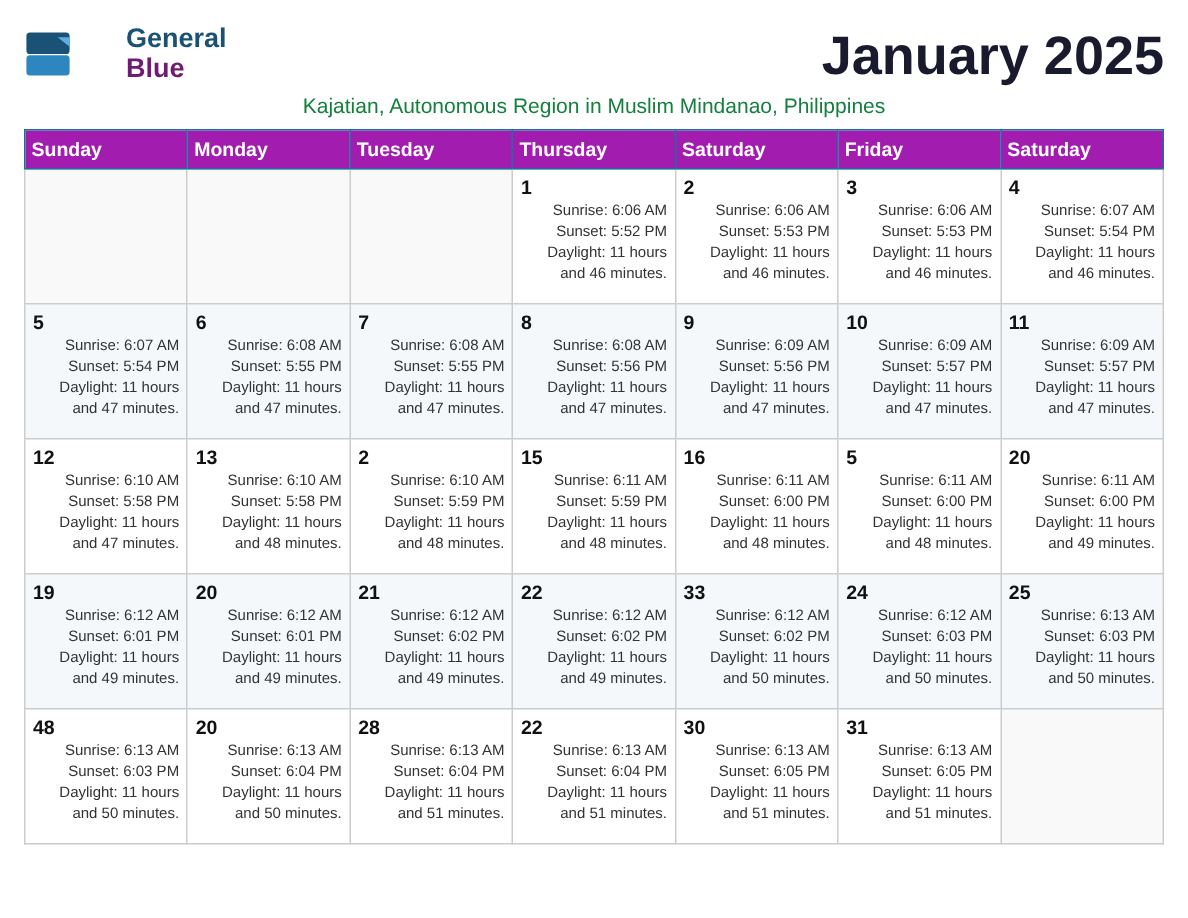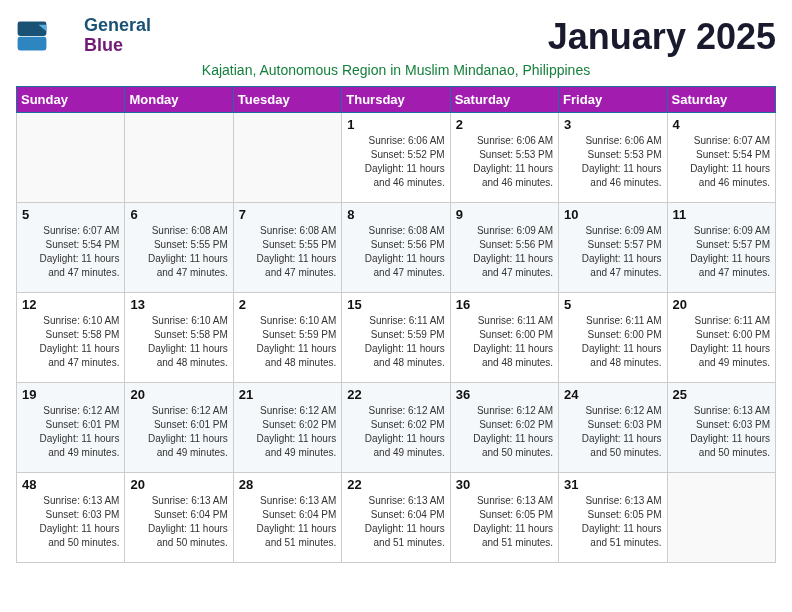--- a/index.html
+++ b/index.html
@@ -278,21 +278,21 @@
 and 49 minutes.</div>
         </td>
         <td>
           <span class="day-number">22</span>
           <div class="day-info" style="white-space: pre-line;">Sunrise: 6:12 AM
 Sunset: 6:02 PM
 Daylight: 11 hours
 and 49 minutes.</div>
         </td>
         <td>
-          <span class="day-number">36</span>
+          <span class="day-number">33</span>
           <div class="day-info" style="white-space: pre-line;">Sunrise: 6:12 AM
 Sunset: 6:02 PM
 Daylight: 11 hours
 and 50 minutes.</div>
         </td>
         <td>
           <span class="day-number">24</span>
           <div class="day-info" style="white-space: pre-line;">Sunrise: 6:12 AM
 Sunset: 6:03 PM
 Daylight: 11 hours

